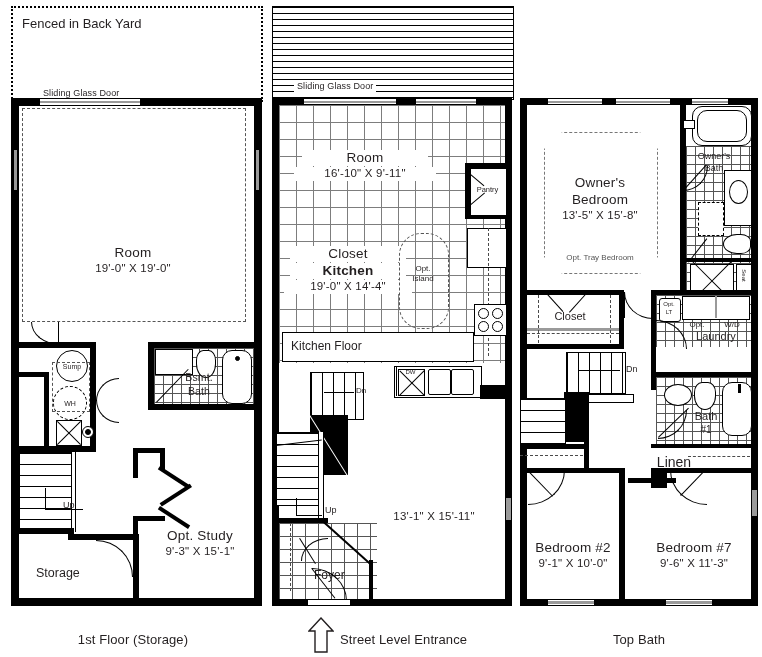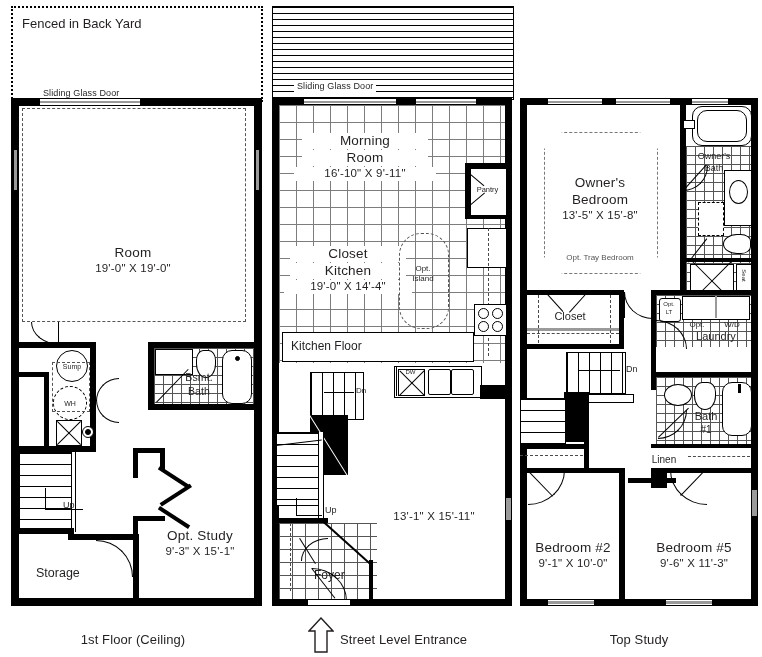--- a/index.html
+++ b/index.html
@@ -176,45 +176,44 @@
 
   <div class="w" style="left:133px;top:450px;width:5px;height:28px;transform:skewX(0deg);"></div>
   <div class="blk" style="left:133px;top:448px;width:32px;height:5px;"></div>
   <div class="blk" style="left:160px;top:448px;width:5px;height:22px;"></div>
   <div class="diag" style="left:160px;top:466px;width:36px;height:4px;background:#000;transform:rotate(33deg);"></div>
   <div class="diag" style="left:192px;top:487px;width:36px;height:4px;background:#000;transform:rotate(147deg);"></div>
   <div class="diag" style="left:160px;top:506px;width:36px;height:4px;background:#000;transform:rotate(33deg);"></div>
   <div class="blk" style="left:133px;top:516px;width:32px;height:5px;"></div>
   <div class="blk" style="left:133px;top:516px;width:5px;height:24px;"></div>
 
-  <div class="lbl caption" style="left:0px;top:632px;width:266px;">1st Floor (Ceiling)</div>
+  <div class="lbl caption" style="left:0px;top:632px;width:266px;">1st Floor (Storage)</div>
 </div>
 
 <div class="plan" style="left:268px;top:0px;width:248px;height:612px;">
 
   <div class="deck" style="left:4px;top:6px;width:240px;height:92px;"></div>
   <div class="lbl small white-bg" style="left:26px;top:81px;">Sliding Glass Door</div>
 
   <div class="w" style="left:4px;top:98px;width:240px;height:7px;"></div>
   <div class="w" style="left:4px;top:98px;width:7px;height:508px;"></div>
   <div class="w" style="left:237px;top:98px;width:7px;height:508px;"></div>
   <div class="w" style="left:4px;top:599px;width:240px;height:7px;"></div>
   <div class="thin" style="left:36px;top:99px;width:92px;height:5px;background:#fff;"></div>
   <div class="gray" style="left:36px;top:101px;width:92px;height:2px;"></div>
   <div class="thin" style="left:148px;top:99px;width:60px;height:5px;background:#fff;"></div>
   <div class="gray" style="left:148px;top:101px;width:60px;height:2px;"></div>
 
   <div class="tile" style="left:11px;top:105px;width:226px;height:258px;"></div>
 
-  <div class="lbl room white-bg" style="left:34px;top:133px;width:120px;">Morning</div>
   <div class="lbl room white-bg" style="left:34px;top:150px;width:120px;">Room</div>
   <div class="lbl dim white-bg" style="left:26px;top:167px;width:136px;">16'-10" X 9'-11"</div>
 
   <div class="lbl room white-bg" style="left:22px;top:246px;width:110px;">Closet</div>
-  <div class="lbl room white-bg" style="left:22px;top:263px;width:110px;">Kitchen</div>
+  <div class="lbl room white-bg" style="left:22px;top:263px;width:110px;font-weight:bold;">Kitchen</div>
   <div class="lbl dim white-bg" style="left:16px;top:280px;width:122px;">19'-0" X 14'-4"</div>
 
   <div class="dashbox" style="left:131px;top:233px;width:48px;height:94px;border-radius:22px;"></div>
   <div class="lbl tiny" style="left:131px;top:264px;width:48px;font-size:8px;">Opt.</div>
   <div class="lbl tiny" style="left:131px;top:274px;width:48px;font-size:8px;">Island</div>
 
   <div class="boxthin" style="left:14px;top:332px;width:190px;height:28px;"></div>
   <div class="lbl white-bg" style="left:20px;top:339px;font-size:12px;text-align:left;">Kitchen Floor</div>
 
   <div class="w" style="left:197px;top:163px;width:40px;height:5px;"></div>
@@ -349,21 +348,21 @@
   <div class="wc" style="left:178px;top:382px;width:20px;height:26px;"></div>
   <div class="tub" style="left:206px;top:382px;width:28px;height:52px;"></div>
   <div class="blk" style="left:222px;top:384px;width:3px;height:9px;"></div>
   <div class="lbl" style="left:168px;top:410px;width:44px;font-size:11px;">Bath</div>
   <div class="lbl" style="left:168px;top:424px;width:44px;font-size:10px;">#1</div>
   <div class="diag" style="left:142px;top:437px;width:42px;transform:rotate(-44deg);"></div>
   <div class="swing sw-br" style="left:142px;top:410px;width:28px;height:28px;"></div>
 
   <div class="w" style="left:135px;top:444px;width:100px;height:4px;"></div>
   <div class="dash-h" style="left:172px;top:456px;width:62px;"></div>
-  <div class="lbl tiny" style="left:130px;top:454px;width:36px;font-size:10px;">Linen</div>
+  <div class="lbl tiny" style="left:140px;top:454px;width:36px;font-size:14px;">Linen</div>
   <div class="w" style="left:135px;top:468px;width:38px;height:4px;"></div>
 
   <div class="stair-v" style="left:50px;top:352px;width:58px;height:40px;"></div>
   <div class="thin" style="left:62px;top:370px;width:42px;height:1.2px;"></div>
   <div class="lbl tiny" style="left:110px;top:364px;font-size:9px;text-align:left;">Dn</div>
   <div class="blk" style="left:48px;top:392px;width:24px;height:50px;"></div>
   <div class="stair" style="left:4px;top:398px;width:44px;height:46px;"></div>
   <div class="boxthin" style="left:72px;top:394px;width:44px;height:7px;"></div>
   <div class="w" style="left:4px;top:444px;width:68px;height:5px;"></div>
   <div class="dash-h" style="left:4px;top:455px;width:68px;"></div>
@@ -374,23 +373,23 @@
   <div class="w" style="left:140px;top:468px;width:95px;height:5px;"></div>
   <div class="swing sw-br" style="left:12px;top:470px;width:36px;height:34px;"></div>
   <div class="diag" style="left:12px;top:470px;width:36px;transform:rotate(46deg);"></div>
   <div class="swing sw-bl" style="left:154px;top:470px;width:36px;height:34px;"></div>
   <div class="diag" style="left:190px;top:470px;width:36px;transform:rotate(134deg);"></div>
   <div class="blk" style="left:135px;top:468px;width:16px;height:20px;"></div>
   <div class="thin" style="left:112px;top:478px;width:48px;height:5px;background:#000;"></div>
 
   <div class="lbl room" style="left:12px;top:540px;width:90px;">Bedroom #2</div>
   <div class="lbl dim" style="left:12px;top:557px;width:90px;">9'-1" X 10'-0"</div>
-  <div class="lbl room" style="left:128px;top:540px;width:100px;">Bedroom #5</div>
+  <div class="lbl room" style="left:128px;top:540px;width:100px;">Bedroom #7</div>
   <div class="lbl dim" style="left:128px;top:557px;width:100px;">9'-6" X 11'-3"</div>
 
   <div class="thin" style="left:32px;top:600px;width:46px;height:5px;background:#fff;"></div>
   <div class="gray" style="left:32px;top:601px;width:46px;height:3px;"></div>
   <div class="thin" style="left:150px;top:600px;width:46px;height:5px;background:#fff;"></div>
   <div class="gray" style="left:150px;top:601px;width:46px;height:3px;"></div>
   <div class="gray" style="left:236px;top:490px;width:5px;height:26px;"></div>
 
-  <div class="lbl caption" style="left:0px;top:632px;width:246px;">Top Study</div>
+  <div class="lbl caption" style="left:0px;top:632px;width:246px;">Top Bath</div>
 </div>
 
 </body></html>

